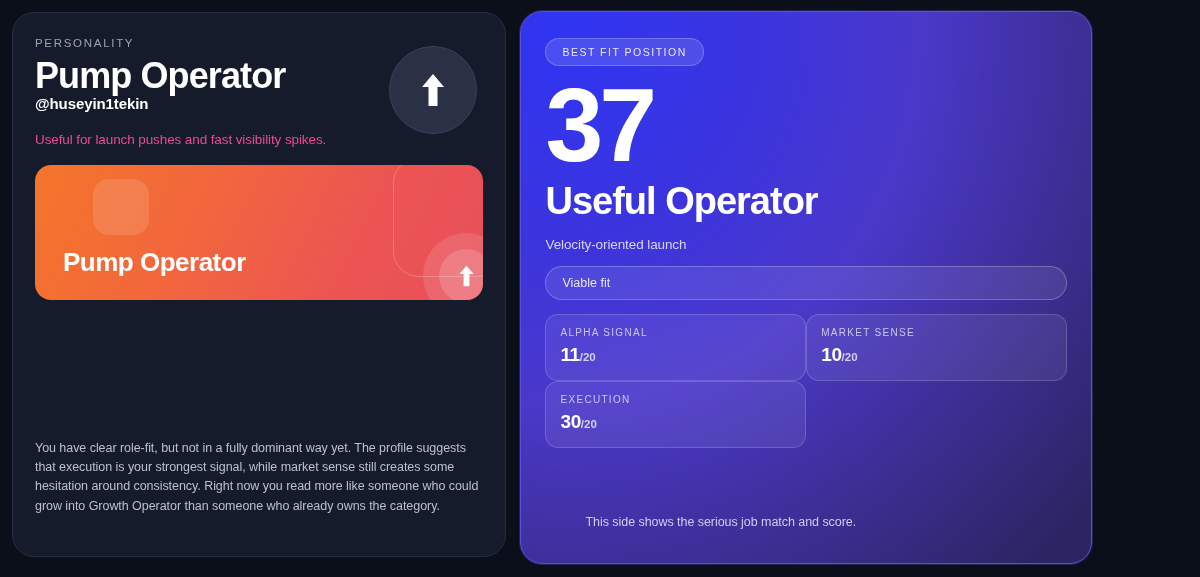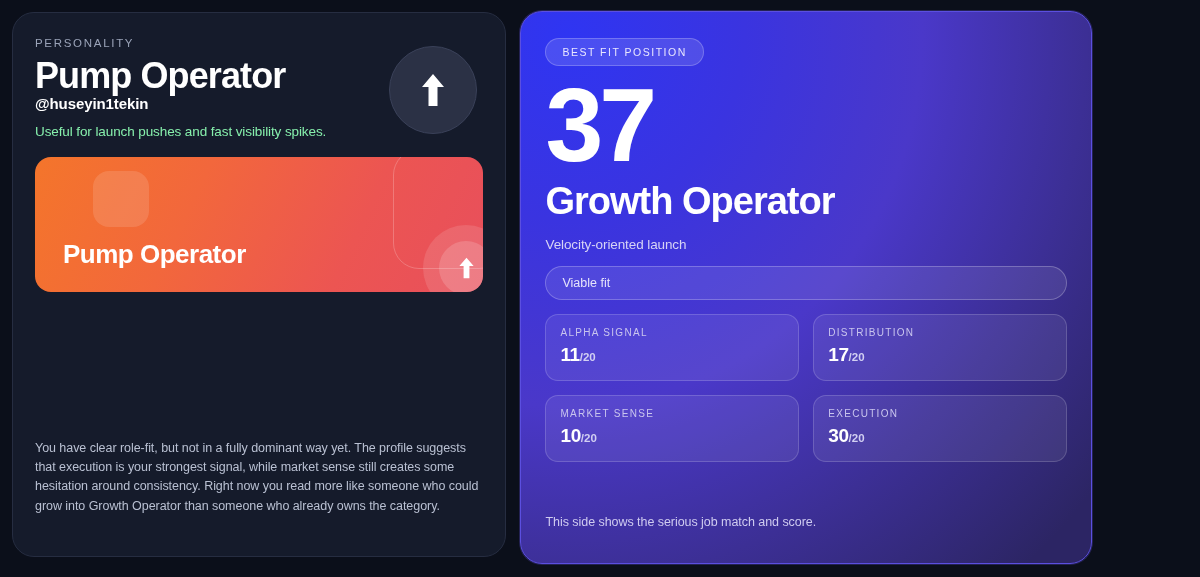--- a/index.html
+++ b/index.html
@@ -55,22 +55,22 @@
   .persona-handle {
     font-size: 15px;
     font-weight: 700;
     color: #ffffff;
     margin-top: 0;
     letter-spacing: -0.1px;
   }
 
   .persona-sub {
     font-size: 13.5px;
-    color: #86efac;
-    margin-top: 12px;
+    color: #ec4899;
+    margin-top: 20px;
     letter-spacing: -0.1px;
   }
 
   .arrow-badge {
     position: absolute;
     top: 33px;
     right: 28px;
     width: 88px;
     height: 88px;
     border-radius: 50%;
@@ -221,21 +221,21 @@
     align-items: center;
     padding: 0 16px;
     font-size: 12.5px;
     color: #e6e4fb;
   }
 
   .stat-grid {
     margin-top: 14px;
     display: grid;
     grid-template-columns: 1fr 1fr;
-    gap: 14px;
+    gap: 0;
   }
 
   .stat-card {
     height: 67px;
     border-radius: 13px;
     background: rgba(255,255,255,0.075);
     border: 1px solid rgba(255,255,255,0.17);
     padding: 12px 14px;
   }
 
@@ -259,20 +259,21 @@
     color: #d2cff2;
     letter-spacing: 0;
   }
 
   .right-footer {
     margin-top: auto;
     font-size: 12.5px;
     color: #cfcbf0;
     padding-bottom: 14px;
     letter-spacing: -0.05px;
+    margin-left: 40px;
   }
 </style>
 </head>
 <body>
 
 <div class="stage">
 
   <div class="left-panel">
 
     <div class="eyebrow">PERSONALITY</div>
@@ -302,42 +303,36 @@
       <div class="gradient-card-title">Pump Operator</div>
     </div>
 
     <div class="left-footer">You have clear role-fit, but not in a fully dominant way yet. The profile suggests that execution is your strongest signal, while market sense still creates some hesitation around consistency. Right now you read more like someone who could grow into Growth Operator than someone who already owns the category.</div>
   </div>
 
   <div class="right-panel">
 
     <div class="fit-badge">BEST FIT POSITION</div>
     <div class="score">37</div>
-    <div class="role-title">Growth Operator</div>
+    <div class="role-title">Useful Operator</div>
     <div class="role-sub">Velocity-oriented launch</div>
 
     <div class="fit-bar">
       <span>Viable fit</span>
     </div>
 
     <div class="stat-grid">
 
       <div class="stat-card">
         <div class="stat-label">ALPHA SIGNAL</div>
         <div class="stat-value">
           <span>11</span><span class="denom">/20</span>
         </div>
       </div>
 
-      <div class="stat-card">
-        <div class="stat-label">DISTRIBUTION</div>
-        <div class="stat-value">
-          <span>17</span><span class="denom">/20</span>
-        </div>
-      </div>
 
       <div class="stat-card">
         <div class="stat-label">MARKET SENSE</div>
         <div class="stat-value">
           <span>10</span><span class="denom">/20</span>
         </div>
       </div>
 
       <div class="stat-card">
         <div class="stat-label">EXECUTION</div>

